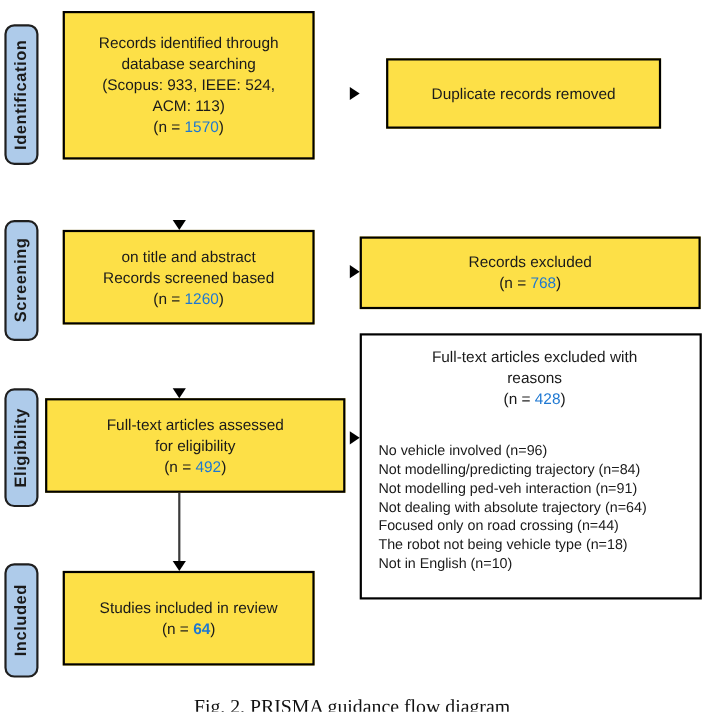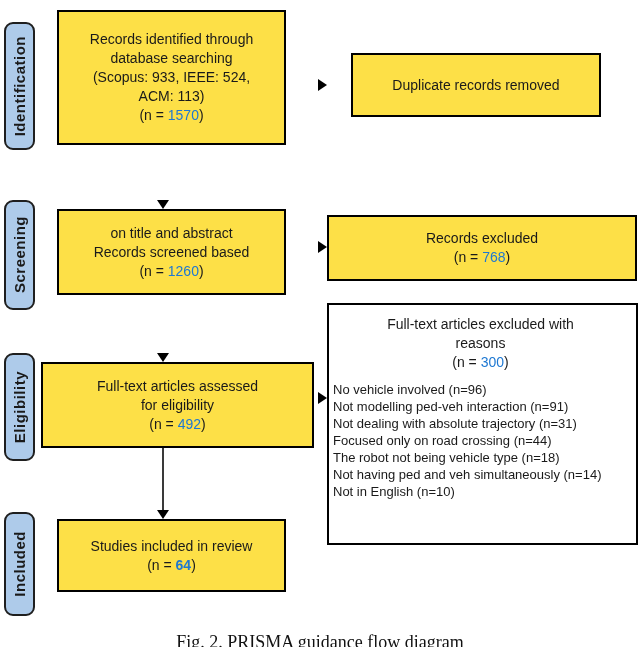--- a/index.html
+++ b/index.html
@@ -52,24 +52,24 @@
   .box .line { width: 100%; }
   .nval { color: var(--accent_blue, #1E78D2); }
   .nval-bold { font-weight: bold; }
 
   
   .box-ftx {
     background: #ffffff;
     border: 2px solid var(--box_border, #000000);
     font-size: 14px;
     line-height: 19px;
-    padding: 10px 8px 8px 4px;
+    padding: 10px 8px 8px 15px;
   }
   .box-ftx .title-block { text-align: center; }
-  .box-ftx .reasons { margin-top: 9px; text-align: left; font-size: 13px; line-height: 17px; }
+  .box-ftx .reasons { margin-top: 29px; text-align: left; font-size: 13px; line-height: 17px; }
 
   
   .arrow-down {
     width: 0; height: 0;
     border-left: 6px solid transparent;
     border-right: 6px solid transparent;
     border-top: 9px solid #000;
   }
   .arrow-right {
     width: 0; height: 0;
@@ -122,47 +122,47 @@
   <div class="line">Records screened based</div>
   <div class="line"><span>(n = </span><span class="nval">1260</span><span>)</span></div>
 </div>
 
 <div class="abs box" style="left:41px; top:362px; width:273px; height:86px;">
   <div class="line">Full-text articles assessed</div>
   <div class="line">for eligibility</div>
   <div class="line"><span>(n = </span><span class="nval">492</span><span>)</span></div>
 </div>
 
-<div class="abs box" style="left:57px; top:519px; width:229px; height:73px;">
+<div class="abs box" style="left:57px; top:519px; width:229px; height:86px;">
   <div class="line">Studies included in review</div>
   <div class="line"><span>(n = </span><span class="nval nval-bold">64</span><span>)</span></div>
 </div>
 
 <div class="abs box" style="left:327px; top:53px; width:250px; height:64px;margin-left:24px;">
   <div class="line">Duplicate records removed</div>
 </div>
 
 <div class="abs box" style="left:327px; top:215px; width:310px; height:66px;">
   <div class="line">Records excluded</div>
   <div class="line"><span>(n = </span><span class="nval">768</span><span>)</span></div>
 </div>
 
 <div class="abs box-ftx" style="left:327px; top:303px; width:311px; height:242px;">
   <div class="title-block">
     <div>Full-text articles excluded with</div>
     <div>reasons</div>
-    <div><span>(n = </span><span class="nval">300</span><span>)</span></div>
+    <div><span>(n = </span><span class="nval">428</span><span>)</span></div>
   </div>
   <div class="reasons">
     <div>No vehicle involved (n=96)</div>
+    <div>Not modelling/predicting trajectory (n=84)</div>
     <div>Not modelling ped-veh interaction (n=91)</div>
-    <div>Not dealing with absolute trajectory (n=31)</div>
+    <div>Not dealing with absolute trajectory (n=64)</div>
     <div>Focused only on road crossing (n=44)</div>
     <div>The robot not being vehicle type (n=18)</div>
-    <div>Not having ped and veh simultaneously (n=14)</div>
     <div>Not in English (n=10)</div>
   </div>
 </div>
 
 <div class="abs arrow-down" style="left:157px; top:200px;"></div>
 <div class="abs arrow-down" style="left:157px; top:353px;"></div>
 <div class="abs connector-v" style="left:162px; top:448px; height:64px;"></div>
 <div class="abs arrow-down" style="left:157px; top:510px;"></div>
 
 <div class="abs arrow-right" style="left:318px; top:79px;"></div>

